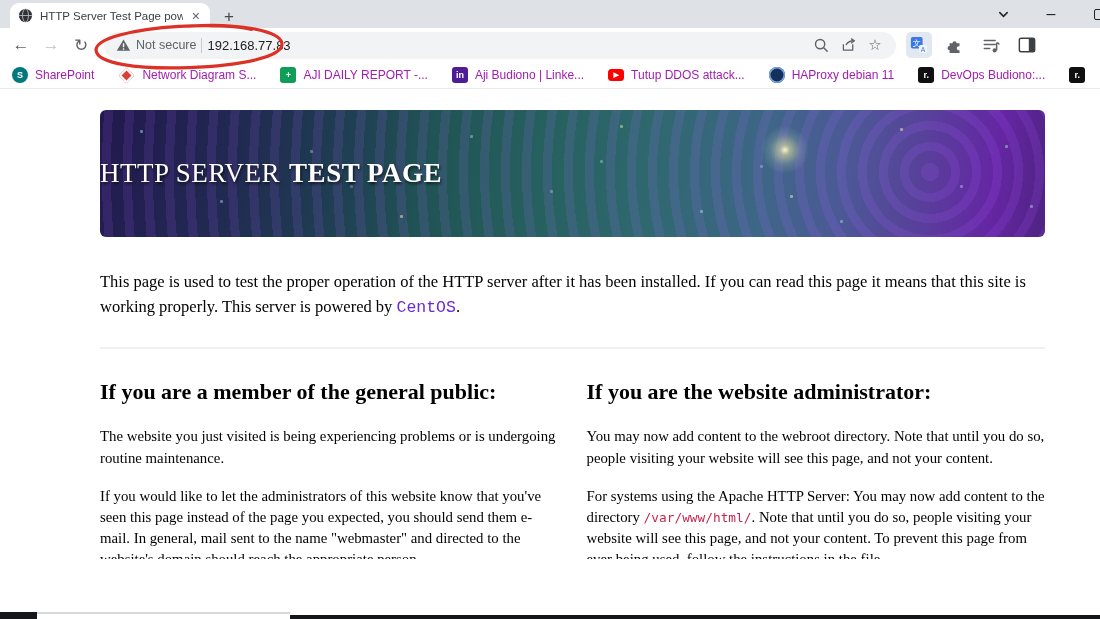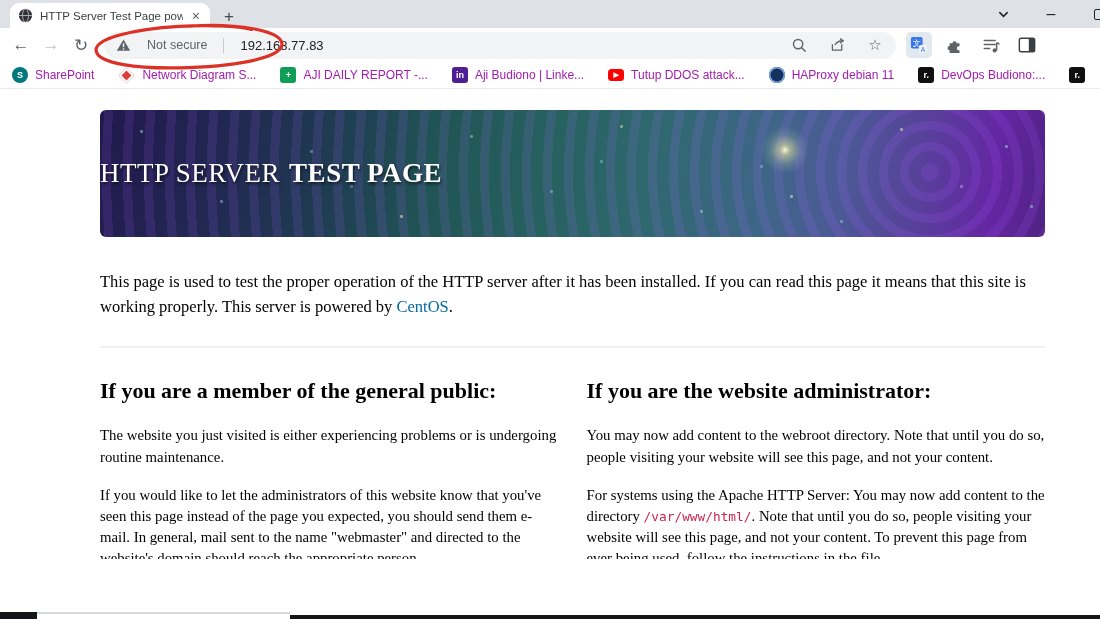--- a/index.html
+++ b/index.html
@@ -20,21 +20,21 @@
   .win-max { margin-right:-8px; }
   .minus { font-size:16px; color:#202124; }
   .maxsq { width:11px; height:11px; border:1.4px solid #202124; border-radius:2px; }
 
   
   .toolbar { height:34px; background:#fff; display:flex; align-items:center; padding:0 10px 0 8px; gap:4px; }
   .navbtn { width:26px; height:26px; display:flex; align-items:center; justify-content:center;
     font-size:17px; color:#5f6368; border-radius:50%; cursor:pointer; flex:0 0 auto; }
   .navbtn.disabled { color:#bdc1c6; }
   .addressbar { flex:0 0 auto; width:792px; height:27px; background:#f1f3f4; border-radius:14px;
-    display:flex; align-items:center; padding:0 10px 0 12px; margin-left:6px; gap:16px; }
+    display:flex; align-items:center; padding:0 10px 0 12px; margin-left:6px; gap:5px; }
   .sec-label { font-size:12.5px; color:#5f6368; white-space:nowrap; }
   .url-divider { width:1px; height:15px; background:#c8cacd; }
   .url-text { font-size:13px; color:#202124; white-space:nowrap; flex:1; }
   .pill-icon { width:22px; height:22px; display:flex; align-items:center; justify-content:center; color:#5f6368; cursor:pointer; }
   .star-glyph { font-size:15px; color:#5f6368; }
   .ext-icon { width:26px; height:26px; display:flex; align-items:center; justify-content:center; margin-left:6px; cursor:pointer; }
   .translate-wrap { background:#e2e8ef; border-radius:5px; }
 
   
   .annotation { position:absolute; left:86px; top:21px; z-index:9; pointer-events:none; transform:rotate(-1.5deg); }
@@ -235,28 +235,28 @@
 
   </div>
 
   <div class="page">
     <div class="content">
 
       <div class="banner">
         <h1 class="banner-title"><span>HTTP SERVER</span><span class="bold">TEST PAGE</span></h1>
       </div>
 
-      <p class="intro"><span>This page is used to test the proper operation of the HTTP server after it has been installed. If you can read this page it means that this site is working properly. This server is powered by </span><a href="#" style="color: #0369a1;">CentOS</a><span>.</span></p>
+      <p class="intro"><span>This page is used to test the proper operation of the HTTP server after it has been installed. If you can read this page it means that this site is working properly. This server is powered by </span><a href="#" style="color: #6d28d9; font-family: Liberation Mono, monospace;">CentOS</a><span>.</span></p>
 
       <div class="rule"></div>
 
       <div class="cols">
         <div class="col">
           <h2>If you are a member of the general public:</h2>
-          <p>The website you just visited is either experiencing problems or is undergoing routine maintenance.</p>
+          <p>The website you just visited is being experiencing problems or is undergoing routine maintenance.</p>
           <p>If you would like to let the administrators of this website know that you've seen this page instead of the page you expected, you should send them e-mail. In general, mail sent to the name "webmaster" and directed to the website's domain should reach the appropriate person.</p>
 
         </div>
 
         <div class="col">
           <h2>If you are the website administrator:</h2>
           <p>You may now add content to the webroot directory. Note that until you do so, people visiting your website will see this page, and not your content.</p>
           <p><span>For systems using the Apache HTTP Server: You may now add content to the directory </span><code style="color: rgb(199, 37, 78);">/var/www/html/</code><span>. Note that until you do so, people visiting your website will see this page, and not your content. To prevent this page from ever being used, follow the instructions in the file </span></p>
 
         </div>

